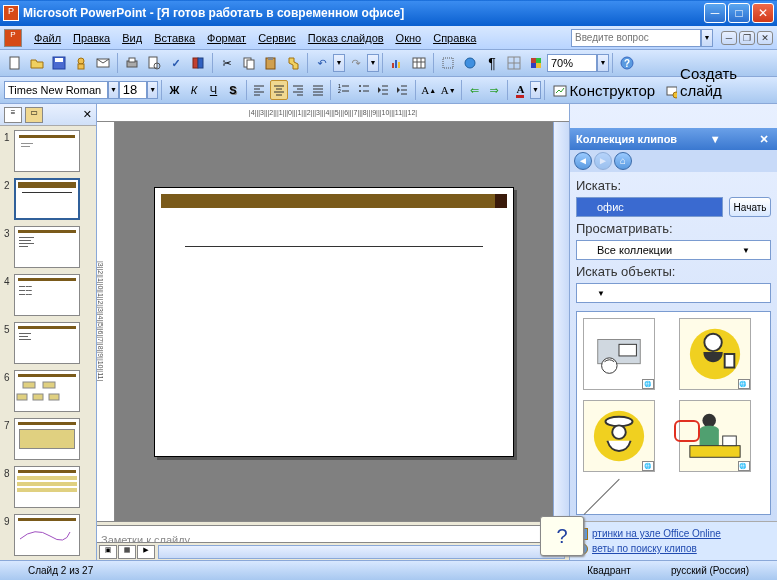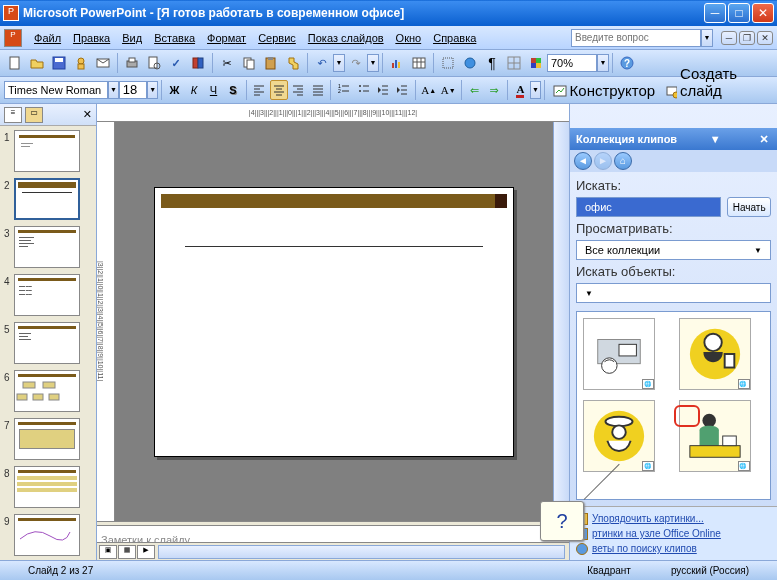--- a/index.html
+++ b/index.html
@@ -48,21 +48,21 @@
   .splitter { height: 4px; background: #ece9d8; border-top: 1px solid #888; cursor: ns-resize; }
   .notes { height: 16px; background: #fff; border-top: 1px solid #888; font-size: 11px; color: #888; padding: 8px 4px; }
   .taskpane { width: 208px; background: linear-gradient(#e8f0ff,#c8daf8); border-left: 1px solid #8aa8d8; display: flex; flex-direction: column; font-size: 11px; }
   .tp-header { height: 22px; background: linear-gradient(#6aa0e8,#3a78d0); color: #fff; display: flex; align-items: center; padding: 0 6px; font-weight: bold; margin-top: 24px; }
   .tp-header .x { margin-left: auto; width: 14px; text-align: center; cursor: pointer; }
   .tp-nav { height: 22px; display: flex; align-items: center; padding: 0 4px; gap: 2px; background: #c8daf8; }
   .navbtn { width: 18px; height: 18px; border: 1px solid #3a6aa8; border-radius: 9px; background: linear-gradient(#9acaff,#5a9ae0); font-size: 10px; text-align: center; color: #fff; line-height: 16px; cursor: pointer; }
   .tp-body { flex: 1; padding: 6px; display: flex; flex-direction: column; gap: 4px; }
   .tp-body label { font-size: 13px; color: #333; }
   .tp-body .row { display: flex; gap: 6px; }
-  .tp-body input, .tp-body .combo { height: 20px; border: 1px solid #7a9bd0; background: #fff; font-size: 11px; padding: 0 8px; width: 100%; }
+  .tp-body input, .tp-body .combo { height: 20px; border: 1px solid #7a9bd0; background: #fff; font-size: 11px; padding: 0 20px; width: 100%; }
   .tp-body input.sel { background: #3a6ad0; color: #fff; }
   .tp-body button.go { height: 20px; width: 60px; border: 1px solid #7a9bd0; background: linear-gradient(#fff,#d8e8ff); font-size: 10px; cursor: pointer; border-radius: 3px; }
   .results { flex: 1; background: #fff; border: 1px solid #7a9bd0; margin-top: 4px; padding: 6px; display: grid; grid-template-columns: 1fr 1fr; gap: 10px; align-content: start; position: relative; }
   .clip { width: 72px; height: 72px; border: 1px solid #aaa; background: #fffce8; position: relative; }
   .clip .corner { position: absolute; right: 0; bottom: 0; width: 12px; height: 10px; background: #fff; border: 1px solid #888; font-size: 6px; text-align: center; }
   .clip .art { position: absolute; inset: 6px; }
   .highlight { position: absolute; border: 2px solid #e03020; border-radius: 6px; width: 26px; height: 22px; right: 70px; bottom: 72px; }
   .tp-links { padding: 4px 6px; background: #d8e8ff; border-top: 1px solid #aaa; font-size: 10px; }
   .tp-links a { color: #204ab0; text-decoration: underline; display: block; padding: 2px 0; cursor: pointer; }
   .tp-links .linkrow { display: flex; align-items: center; gap: 4px; }
@@ -515,24 +515,20 @@
               <rect x="4" y="40" width="52" height="12" fill="#f0d020" stroke="#333"></rect>
               <rect x="38" y="30" width="14" height="10" fill="#fff" stroke="#333"></rect>
             </svg>
           <div class="corner">🌐</div>
         </div>
         <div class="highlight"></div>
       </div>
     </div>
     <div class="tp-links" style="position:relative">
       <div class="linkrow">
-          <div class="lic"></div>
-          <a>Упорядочить картинки...</a>
-        </div>
-      <div class="linkrow">
           <div class="lic" style="background:#5a9ae0"></div>
           <a>ртинки на узле Office Online</a>
         </div>
       <div class="linkrow">
           <div class="lic" style="background:#5a9ae0;border-radius:6px"></div>
           <a>веты по поиску клипов</a>
         </div>
       <div class="callout" style="left:-30px;top:-6px">?</div>
       <div class="callout-line" style="left:14px;top:-8px;transform:rotate(-45deg)"></div>
     </div>

